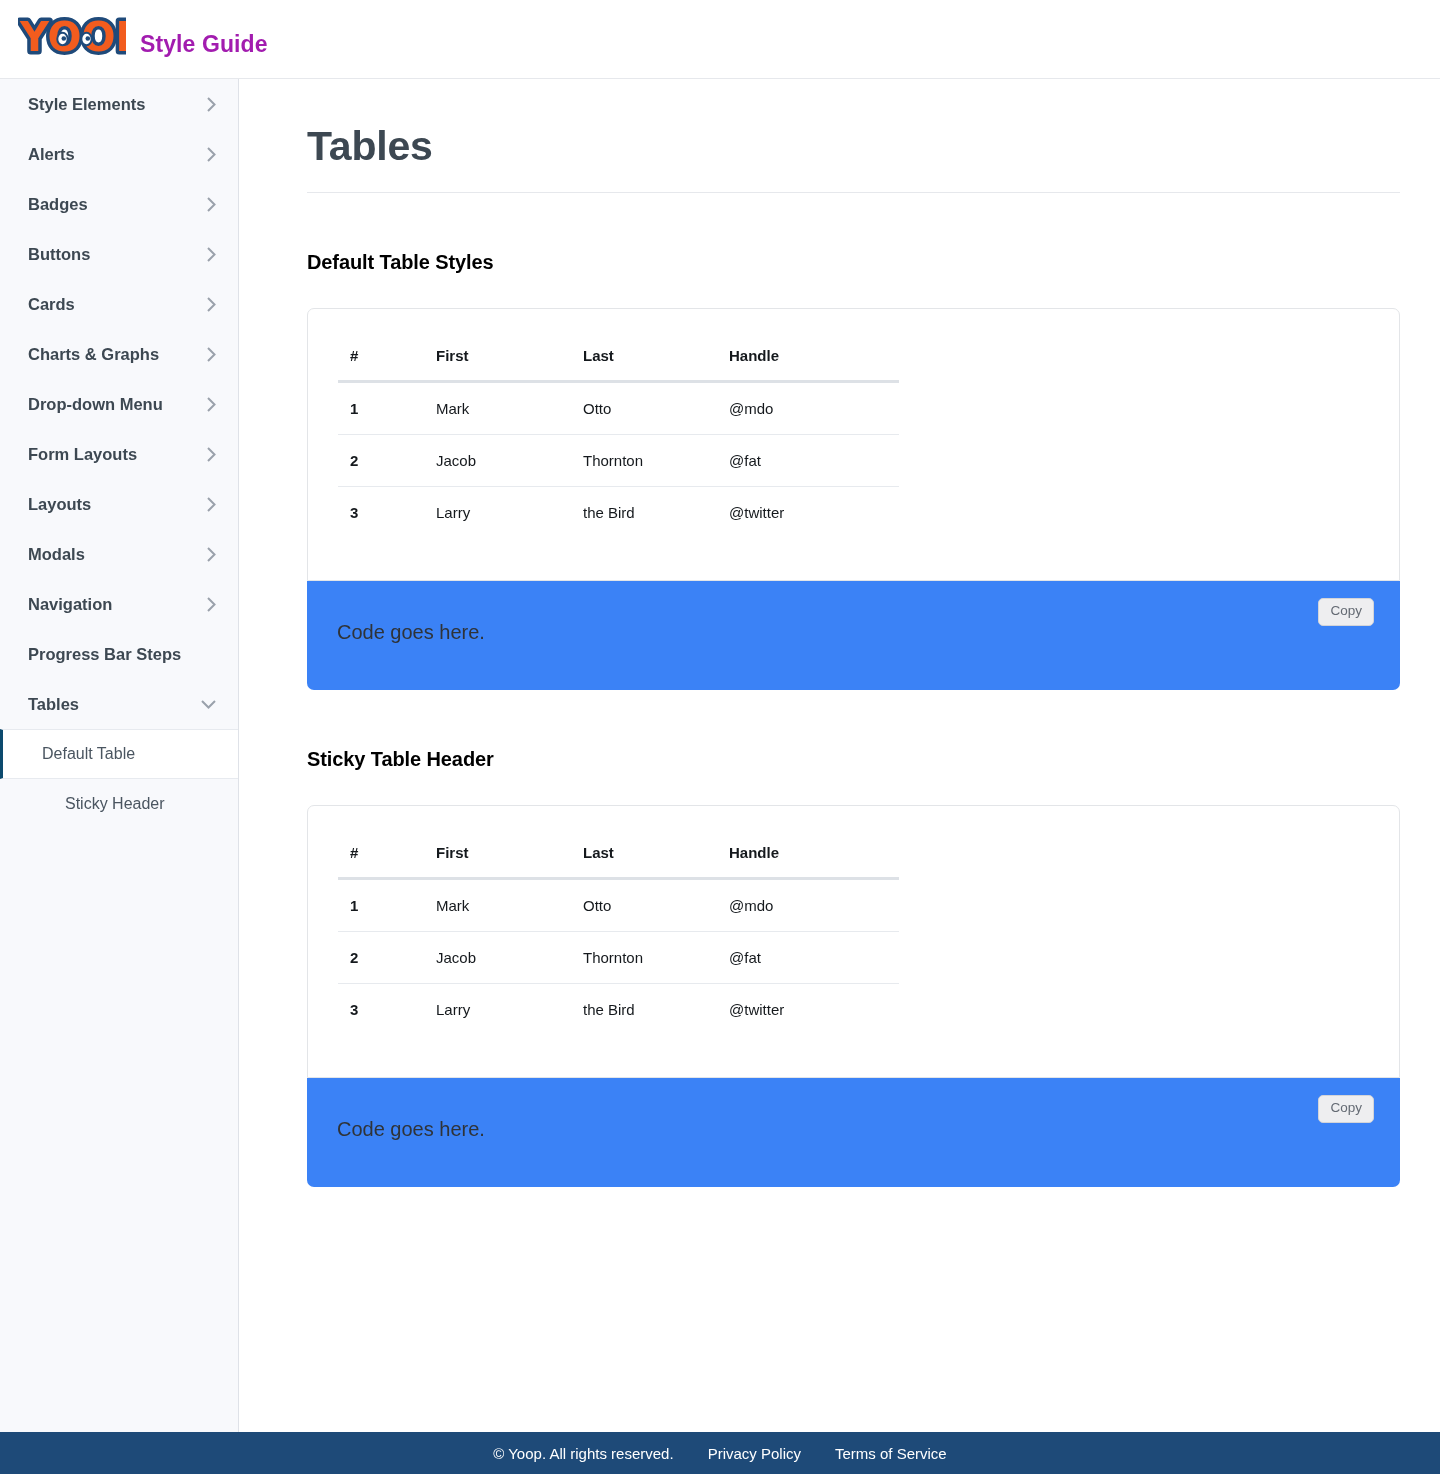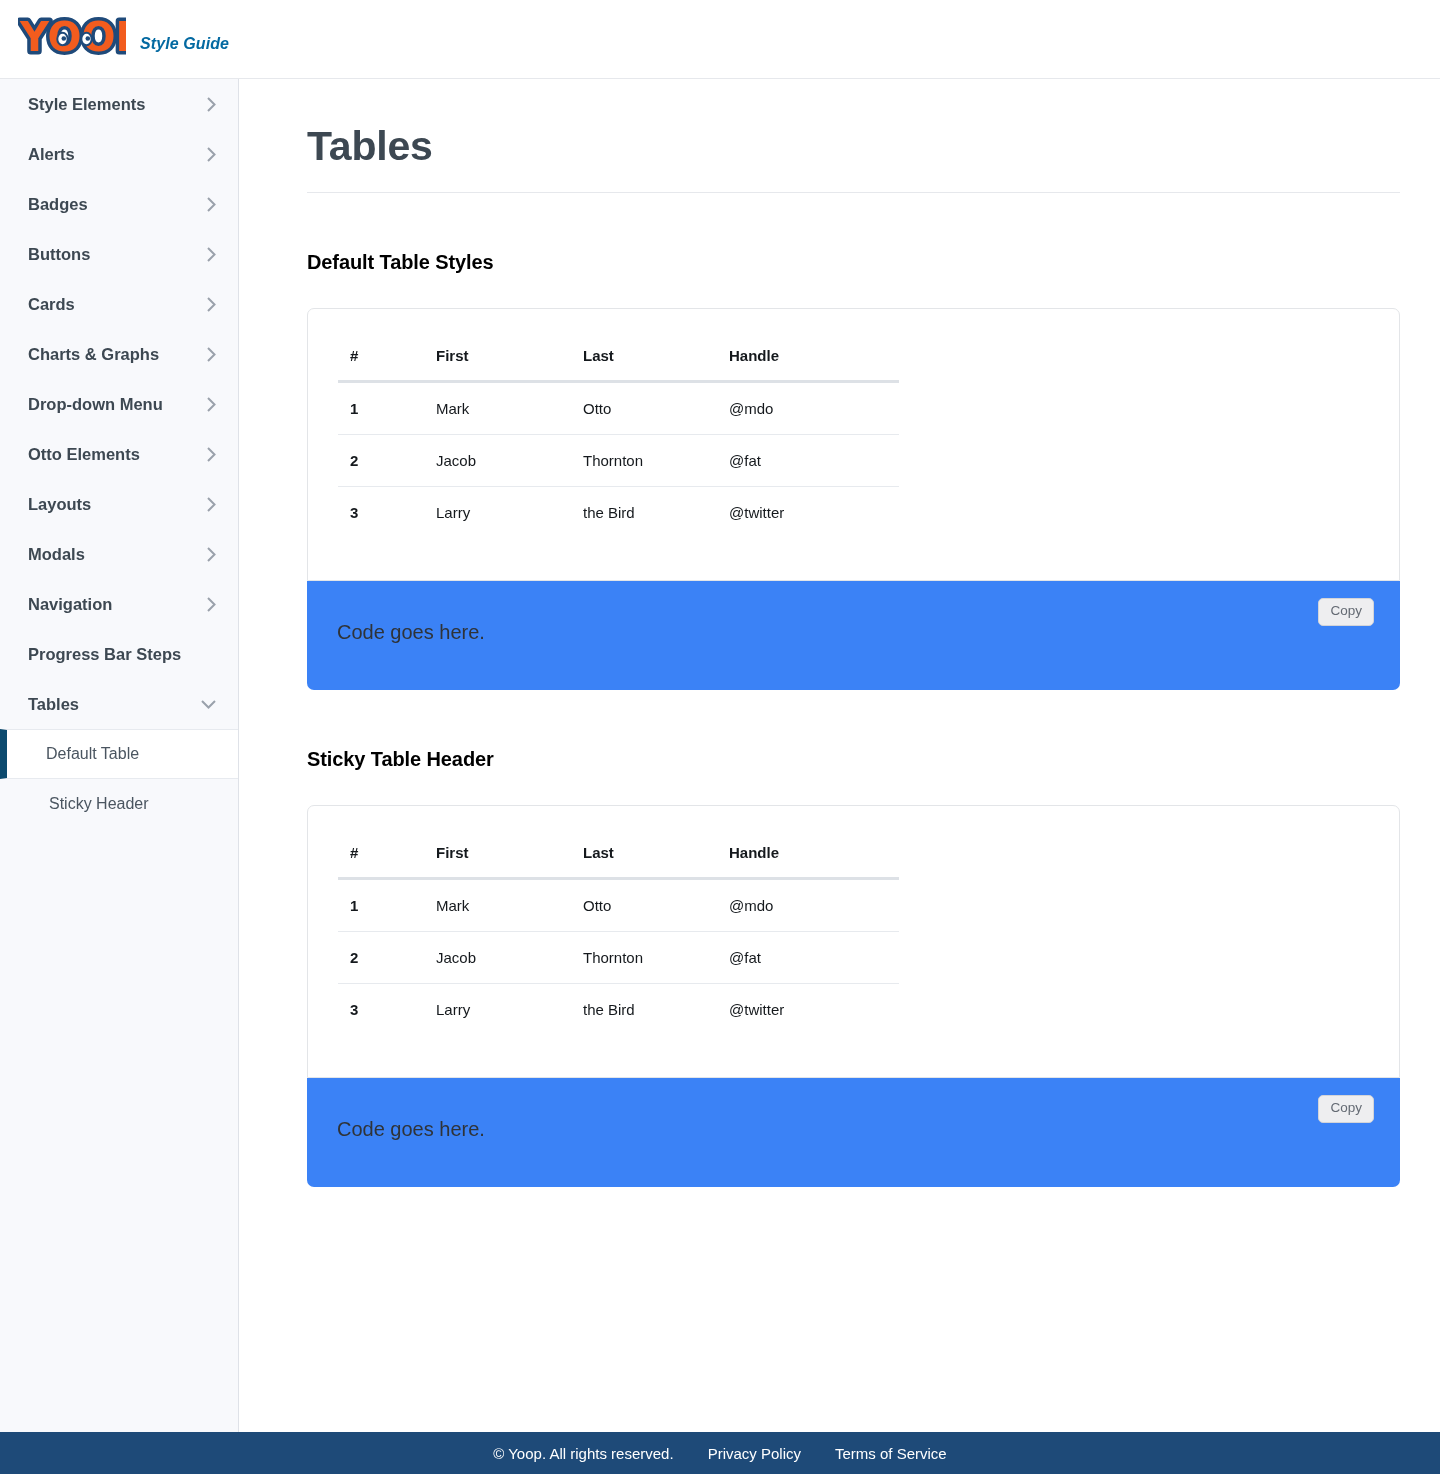--- a/index.html
+++ b/index.html
@@ -19,26 +19,25 @@
     background: #ffffff;
     border-bottom: 1px solid #e6e8ec;
     display: flex;
     align-items: center;
     padding-left: 18px;
     gap: 14px;
   }
   .logo-wrap { display: flex; align-items: center; }
   .logo-svg { display: block; }
   .brand-sub {
-    font-size: 16px;
+    font-size: 23px;
     font-weight: 700;
-    color: #0369a1;
+    color: #a21caf;
     letter-spacing: .1px;
     padding-top: 10px;
-    font-style: italic;
   }
 
   
   .shell { display: flex; align-items: stretch; min-height: 1353px; gap: 20px; }
 
   
   .sidebar {
     width: 239px;
     flex: 0 0 239px;
     background: #f8f9fc;
@@ -58,31 +57,31 @@
     user-select: none;
   }
   .nav-item .chev { color: #9aa1ab; display: flex; align-items: center; }
   .nav-item .chev svg { display: block; }
 
   .subnav { background: #f8f9fc; }
   .sub-item {
     display: flex;
     align-items: center;
     height: 50px;
-    padding-left: 44px;
+    padding-left: 60px;
     font-size: 16px;
     font-weight: 400;
     color: #4a5560;
     cursor: pointer;
     border-left: 5px solid transparent;
     user-select: none;
   }
   .sub-item.active {
     background: #ffffff;
-    border-left: 7px solid #0c4a6e;
+    border-left: 3px solid #0c4a6e;
     border-top: 1px solid #e7eaef;
     border-bottom: 1px solid #e7eaef;
     padding-left: 39px;
     text-align: right;
   }
 
   
   .main {
     flex: 1 1 auto;
     background: #ffffff;
@@ -284,21 +283,21 @@
     <div class="nav-item">
       <span>Drop-down Menu</span>
       <span class="chev">
           <svg width="9" height="15" viewBox="0 0 9 15">
             <path d="M1 1 L7.5 7.5 L1 14" fill="none" stroke="currentColor" stroke-width="2"></path>
           </svg>
         </span>
     </div>
 
     <div class="nav-item">
-      <span>Otto Elements</span>
+      <span>Form Layouts</span>
       <span class="chev">
           <svg width="9" height="15" viewBox="0 0 9 15">
             <path d="M1 1 L7.5 7.5 L1 14" fill="none" stroke="currentColor" stroke-width="2"></path>
           </svg>
         </span>
     </div>
 
     <div class="nav-item">
       <span>Layouts</span>
       <span class="chev">

